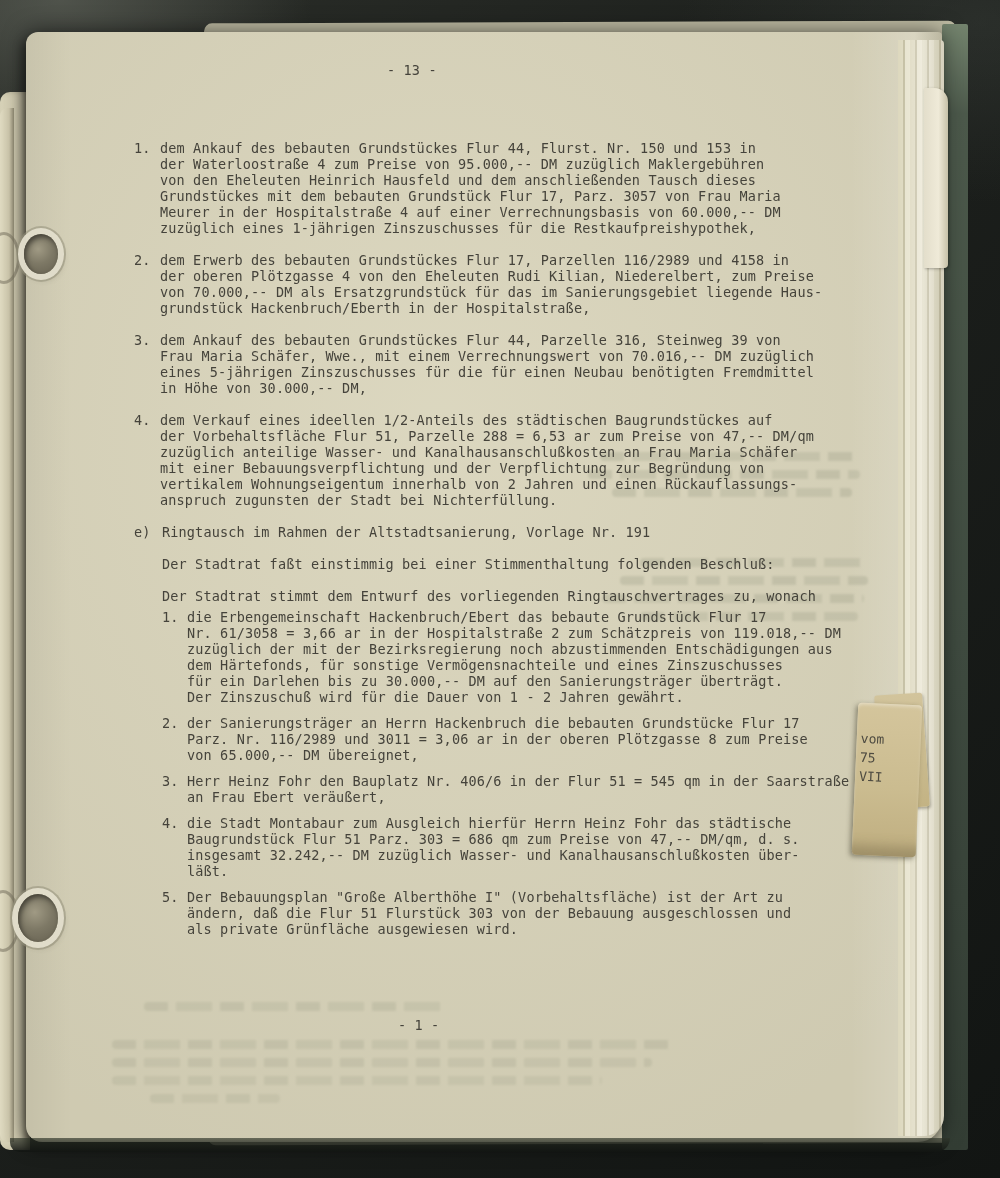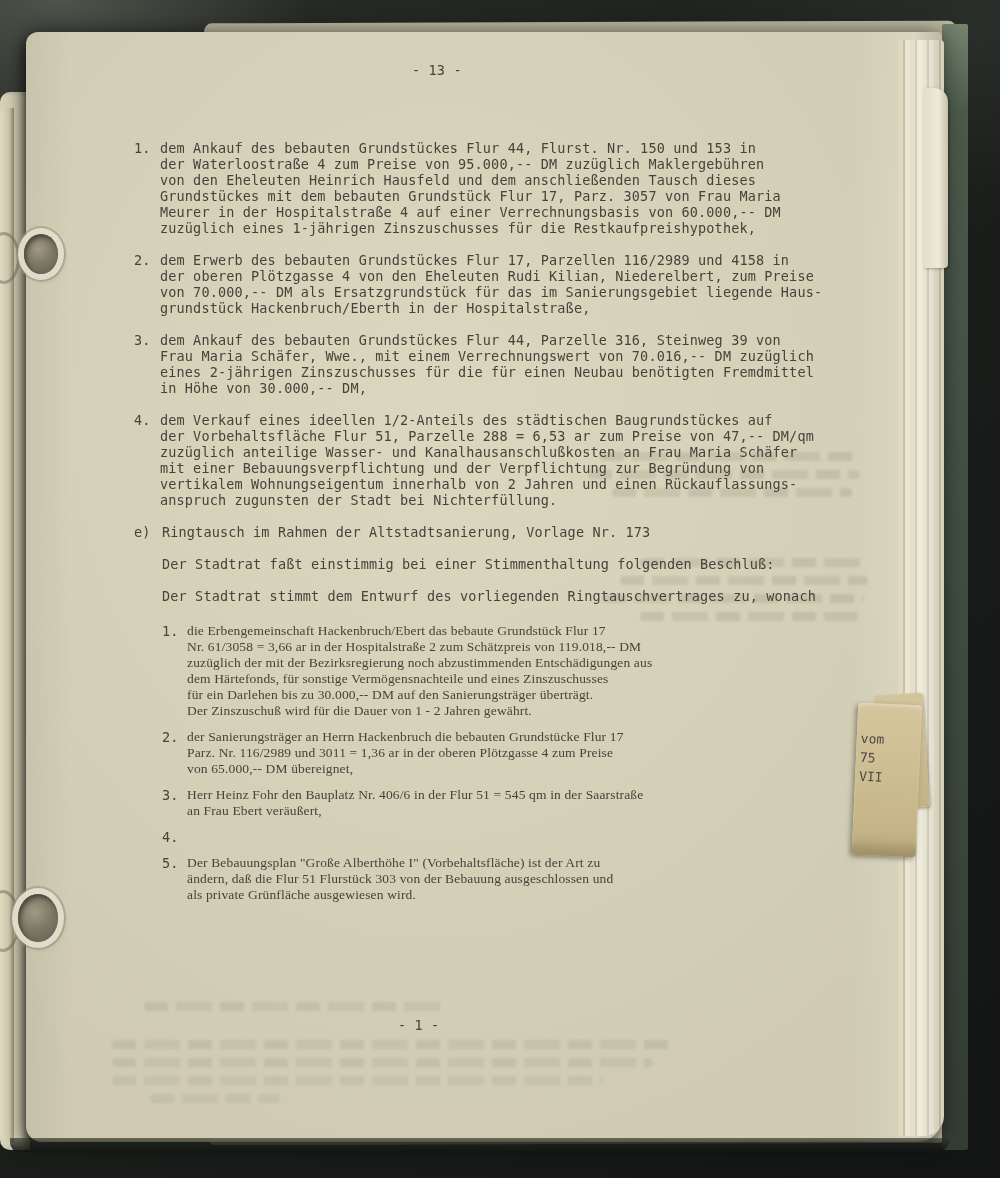--- a/index.html
+++ b/index.html
@@ -65,37 +65,37 @@
     box-shadow:1px 2px 3px rgba(70,65,45,.4);}
   .tab-front{left:855px;top:704px;width:64px;height:152px;
     background:linear-gradient(180deg,#d4c59c 0%,#cbbc90 55%,#bfae80 100%);
     transform:rotate(2.5deg);border-radius:4px;
     box-shadow:-2px 2px 5px rgba(60,55,38,.5), inset 0 -28px 12px -18px rgba(100,90,60,.35), inset 0 3px 4px -2px rgba(255,255,255,.5);
     padding:26px 0 0 4px;box-sizing:border-box;
     font-size:13px;line-height:19px;color:#4e4b41;}
 
   
   .pageno{font-size:13.5px;color:#45433b;letter-spacing:.15px;}
-  .header-no{left:412px;top:62px;text-align:center;}
+  .header-no{left:387px;top:62px;text-align:center;}
   .footer-no{left:398px;top:1017px;}
   .content{left:134px;top:140px;width:724px;
     font-size:13.5px;line-height:16px;letter-spacing:.15px;color:#45433b;}
   .row{display:flex;margin:0 0 16px 0;}
   .row .num{width:26px;flex:none;}
   .row .txt{white-space:pre-line;}
   .note{white-space:pre-line;margin:0 0 32px 0;}
   .esec{display:flex;}
   .esec .elabel{width:28px;flex:none;}
   .esec .ebody{flex:1;}
   .etitle{margin:0 0 16px 0;}
   .epara{margin:0 0 16px 0;}
-  .epara2{margin:0 0 19px 0;}
+  .epara2{margin:0 0 5px 0;}
   .row2{display:flex;margin:0 0 10px 0;}
   .row2 .num{width:25px;flex:none;}
-  .row2 .txt{white-space:pre-line;font-family:Liberation Serif, serif;}
+  .row2 .txt{white-space:pre-line;}
   .row2:last-child{margin-bottom:0;}
 
   
   .ghost{height:9px;border-radius:4px;filter:blur(1.3px);opacity:.38;
     background:repeating-linear-gradient(90deg,
       rgba(118,124,102,.5) 0 24px, rgba(118,124,102,0) 24px 32px,
       rgba(118,124,102,.42) 32px 68px, rgba(118,124,102,0) 68px 76px);}
 </style>
 </head>
 <body>
@@ -146,63 +146,67 @@
     <span class="num">2.</span>
     <span class="txt">dem Erwerb des bebauten Grundstückes Flur 17, Parzellen 116/2989 und 4158 in
 der oberen Plötzgasse 4 von den Eheleuten Rudi Kilian, Niederelbert, zum Preise
 von 70.000,-- DM als Ersatzgrundstück für das im Sanierungsgebiet liegende Haus-
 grundstück Hackenbruch/Eberth in der Hospitalstraße,</span>
   </div>
   <div class="row">
     <span class="num">3.</span>
     <span class="txt">dem Ankauf des bebauten Grundstückes Flur 44, Parzelle 316, Steinweg 39 von
 Frau Maria Schäfer, Wwe., mit einem Verrechnungswert von 70.016,-- DM zuzüglich
-eines 2-jährigen Zinszuschusses für die für einen Neubau benötigten Fremdmittel
+eines 5-jährigen Zinszuschusses für die für einen Neubau benötigten Fremdmittel
 in Höhe von 30.000,-- DM,</span>
   </div>
   <div class="row">
     <span class="num">4.</span>
     <span class="txt">dem Verkauf eines ideellen 1/2-Anteils des städtischen Baugrundstückes auf
 der Vorbehaltsfläche Flur 51, Parzelle 288 = 6,53 ar zum Preise von 47,-- DM/qm
 zuzüglich anteilige Wasser- und Kanalhausanschlußkosten an Frau Maria Schäfer
 mit einer Bebauungsverpflichtung und der Verpflichtung zur Begründung von
 vertikalem Wohnungseigentum innerhalb von 2 Jahren und einen Rückauflassungs-
 anspruch zugunsten der Stadt bei Nichterfüllung.</span>
   </div>
 
 
   <div class="esec">
     <span class="elabel">e)</span>
     <div class="ebody">
-      <div class="etitle">Ringtausch im Rahmen der Altstadtsanierung, Vorlage Nr. 173</div>
+      <div class="etitle">Ringtausch im Rahmen der Altstadtsanierung, Vorlage Nr. 191</div>
       <div class="epara">Der Stadtrat faßt einstimmig bei einer Stimmenthaltung folgenden Beschluß:</div>
       <div class="epara epara2">Der Stadtrat stimmt dem Entwurf des vorliegenden Ringtauschvertrages zu, wonach</div>
 
       <div class="row2">
         <span class="num">1.</span>
         <span class="txt">die Erbengemeinschaft Hackenbruch/Ebert das bebaute Grundstück Flur 17
 Nr. 61/3058 = 3,66 ar in der Hospitalstraße 2 zum Schätzpreis von 119.018,-- DM
 zuzüglich der mit der Bezirksregierung noch abzustimmenden Entschädigungen aus
 dem Härtefonds, für sonstige Vermögensnachteile und eines Zinszuschusses
 für ein Darlehen bis zu 30.000,-- DM auf den Sanierungsträger überträgt.
 Der Zinszuschuß wird für die Dauer von 1 - 2 Jahren gewährt.</span>
       </div>
       <div class="row2">
         <span class="num">2.</span>
         <span class="txt">der Sanierungsträger an Herrn Hackenbruch die bebauten Grundstücke Flur 17
-Parz. Nr. 116/2989 und 3011 = 1,36 ar in der oberen Plötzgasse 4 zum Preise
+Parz. Nr. 116/2989 und 3011 = 3,06 ar in der oberen Plötzgasse 8 zum Preise
 von 65.000,-- DM übereignet,</span>
       </div>
       <div class="row2">
         <span class="num">3.</span>
         <span class="txt">Herr Heinz Fohr den Bauplatz Nr. 406/6 in der Flur 51 = 545 qm in der Saarstraße
 an Frau Ebert veräußert,</span>
       </div>
       <div class="row2">
         <span class="num">4.</span>
+        <span class="txt">die Stadt Montabaur zum Ausgleich hierfür Herrn Heinz Fohr das städtische
+Baugrundstück Flur 51 Parz. 303 = 686 qm zum Preise von 47,-- DM/qm, d. s.
+insgesamt 32.242,-- DM zuzüglich Wasser- und Kanalhausanschlußkosten über-
+läßt.</span>
       </div>
       <div class="row2">
         <span class="num">5.</span>
         <span class="txt">Der Bebauungsplan "Große Alberthöhe I" (Vorbehaltsfläche) ist der Art zu
 ändern, daß die Flur 51 Flurstück 303 von der Bebauung ausgeschlossen und
 als private Grünfläche ausgewiesen wird.</span>
       </div>
     </div>
   </div>
 </div>

